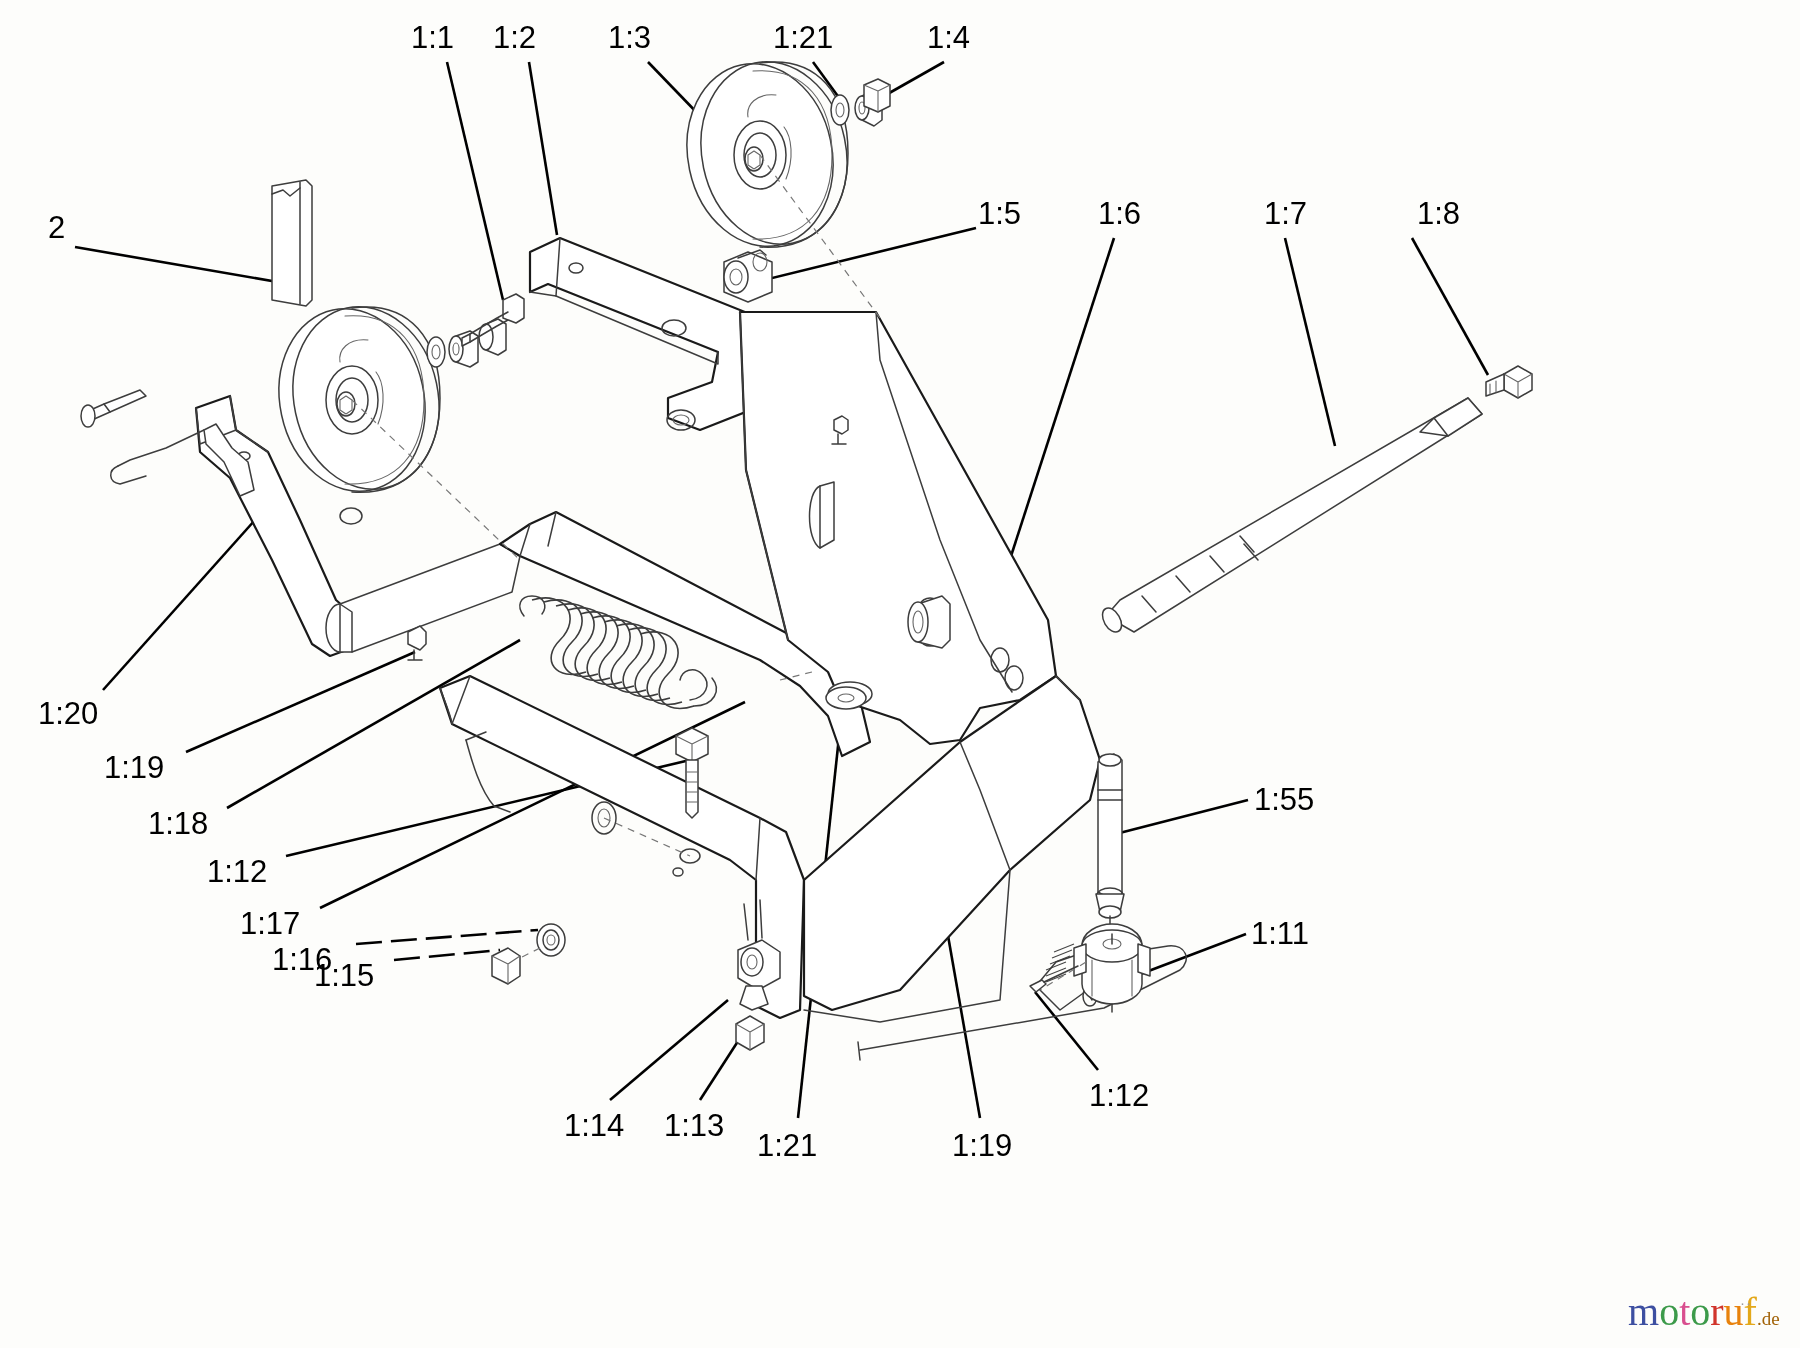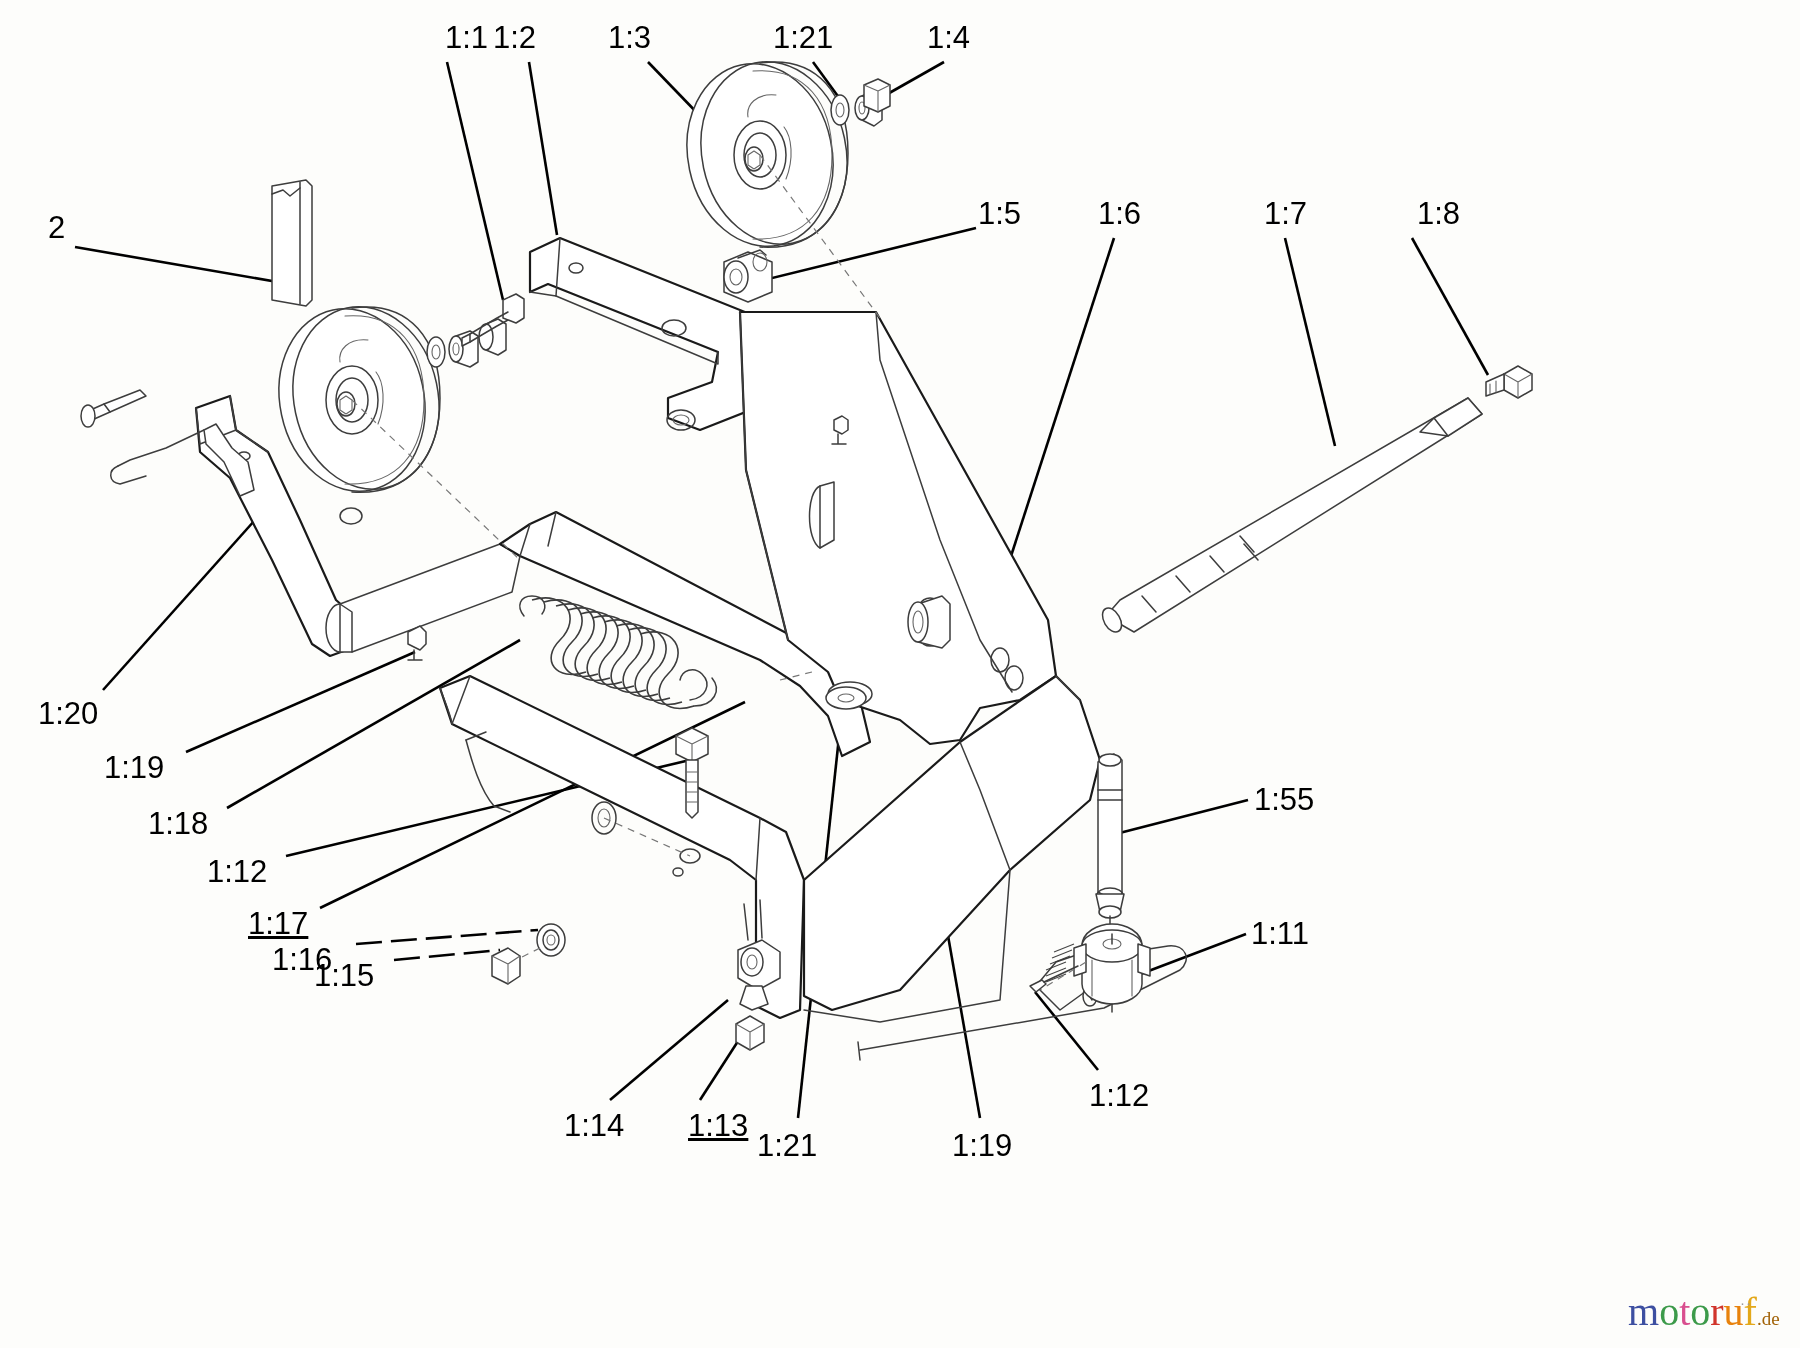--- a/index.html
+++ b/index.html
@@ -373,42 +373,42 @@
     <g>
       <path class="hid" d="M352 400 L520 560"></path>
       <path class="hid" d="M760 155 L880 318"></path>
       <path class="hid" d="M780 680 L812 672"></path>
       <path class="hid" d="M604 818 L690 856"></path>
     </g>
 
   </svg>
 
   <div id="callout-layer">
-      <div class="callout-label" style="left: 411px; top: 22px; margin-left: 34px;">1:1</div>
+      <div class="callout-label" style="left: 411px; top: 22px;">1:1</div>
       <div class="callout-label" style="left: 493px; top: 22px;">1:2</div>
       <div class="callout-label" style="left: 608px; top: 22px;">1:3</div>
       <div class="callout-label" style="left: 773px; top: 22px;">1:21</div>
       <div class="callout-label" style="left: 927px; top: 22px;">1:4</div>
       <div class="callout-label" style="left: 48px; top: 212px;">2</div>
       <div class="callout-label" style="left: 978px; top: 198px;">1:5</div>
       <div class="callout-label" style="left: 1098px; top: 198px;">1:6</div>
       <div class="callout-label" style="left: 1264px; top: 198px;">1:7</div>
       <div class="callout-label" style="left: 1417px; top: 198px;">1:8</div>
       <div class="callout-label" style="left: 38px; top: 698px;">1:20</div>
       <div class="callout-label" style="left: 104px; top: 752px;">1:19</div>
       <div class="callout-label" style="left: 148px; top: 808px;">1:18</div>
       <div class="callout-label" style="left: 207px; top: 856px;">1:12</div>
-      <div class="callout-label" style="left: 248px; top: 908px; text-decoration: underline;">1:17</div>
+      <div class="callout-label" style="left: 240px; top: 908px;">1:17</div>
       <div class="callout-label" style="left: 272px; top: 944px;">1:16</div>
       <div class="callout-label" style="left: 314px; top: 960px;">1:15</div>
       <div class="callout-label" style="left: 1254px; top: 784px;">1:55</div>
       <div class="callout-label" style="left: 1251px; top: 918px;">1:11</div>
       <div class="callout-label" style="left: 1089px; top: 1080px;">1:12</div>
       <div class="callout-label" style="left: 564px; top: 1110px;">1:14</div>
-      <div class="callout-label" style="left: 688px; top: 1110px; text-decoration: underline;">1:13</div>
+      <div class="callout-label" style="left: 664px; top: 1110px;">1:13</div>
       <div class="callout-label" style="left: 757px; top: 1130px;">1:21</div>
       <div class="callout-label" style="left: 952px; top: 1130px;">1:19</div>
     </div>
 
   <div class="watermark">
     <span id="wm-letters"><span style="color: rgb(61, 79, 161);">m</span><span style="color: rgb(60, 154, 74);">o</span><span style="color: rgb(217, 79, 143);">t</span><span style="color: rgb(60, 154, 74);">o</span><span style="color: rgb(209, 52, 43);">r</span><span style="color: rgb(232, 130, 12);">u</span><span style="color: rgb(227, 168, 26);">f</span></span><span class="wm-suffix">.de</span>
   </div>
   <div class="wm-dots">··</div>
 
 </div>

